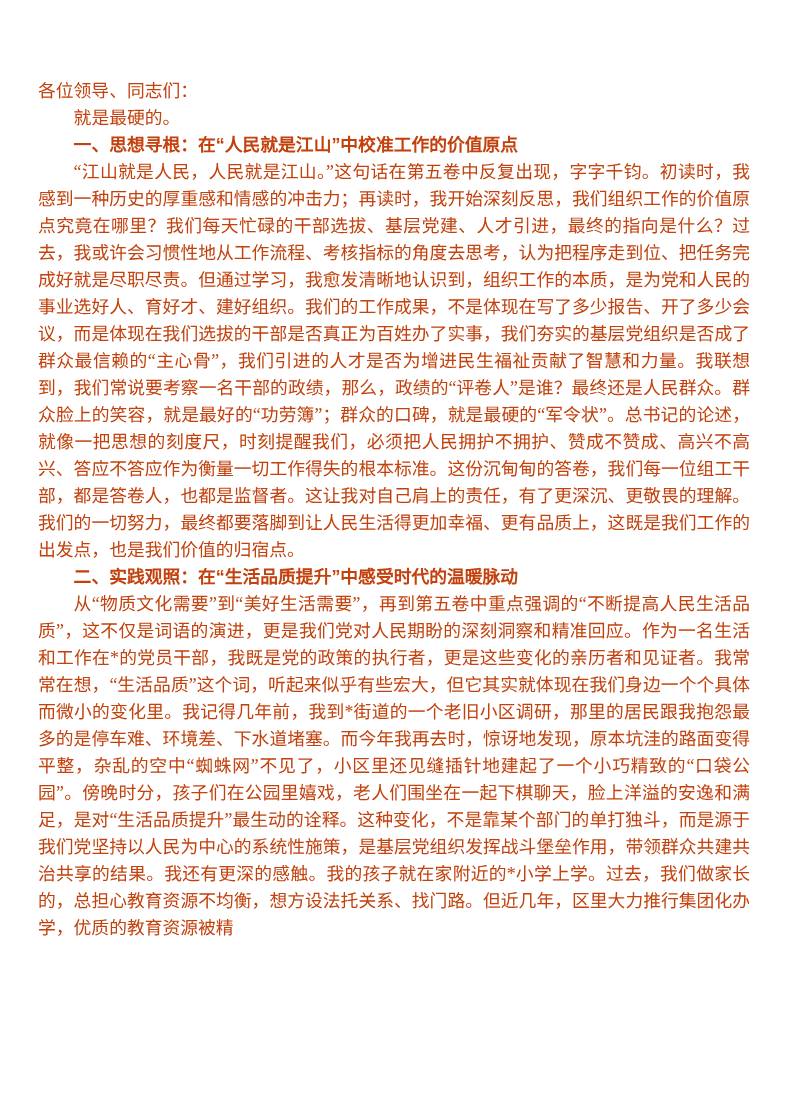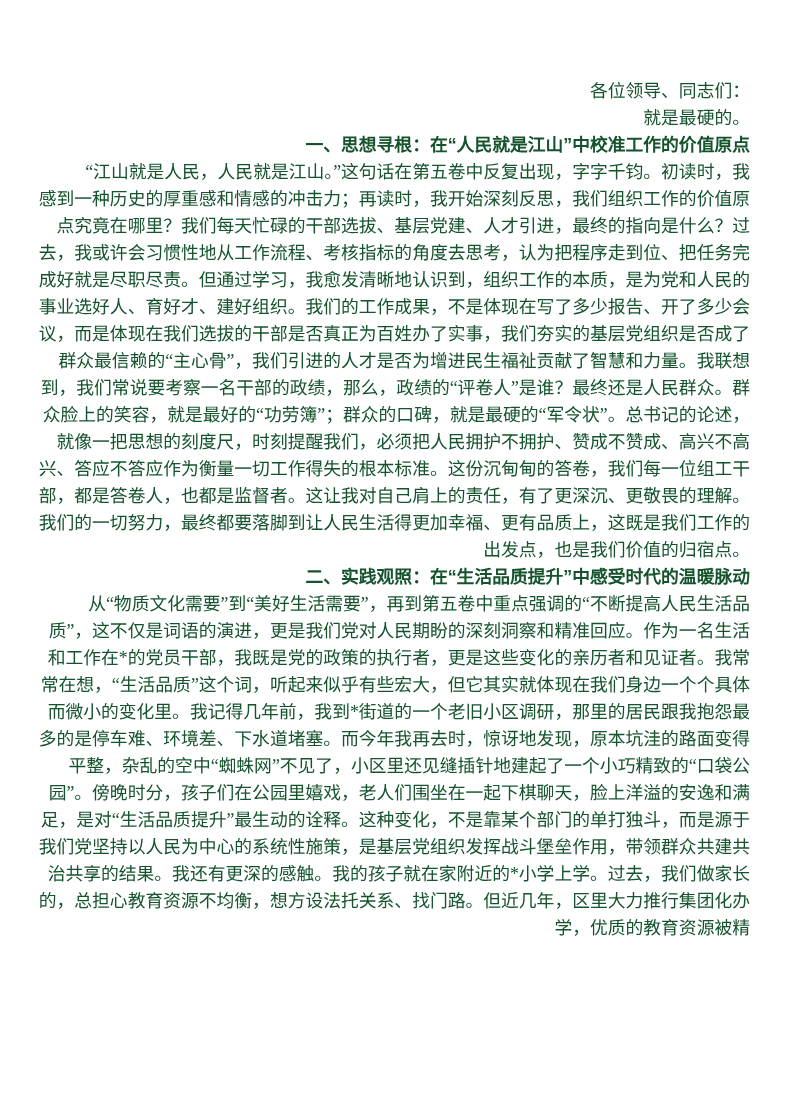--- a/index.html
+++ b/index.html
@@ -11,33 +11,32 @@
     width: 790px;
     height: 1118px;
     overflow: hidden;
   }
   .page {
     box-sizing: border-box;
     width: 790px;
     height: 1118px;
     padding: 78px 40px 0 38px;
     background: #ffffff;
-    color: #14532d;
+    color: #c2410c;
     font-family: "Liberation Serif", "DejaVu Serif", serif;
     font-size: 17.8px;
     line-height: 27px;
     text-align: justify;
     text-justify: inter-ideograph;
   }
   .page p, .page h2 {
     margin: 0;
     padding: 0;
     font-size: 17.8px;
     line-height: 27px;
-    text-align: right;
   }
   .salutation {
     text-indent: 0;
   }
   .para {
     text-indent: 2em;
   }
   .heading {
     text-indent: 2em;
     font-weight: 700;

